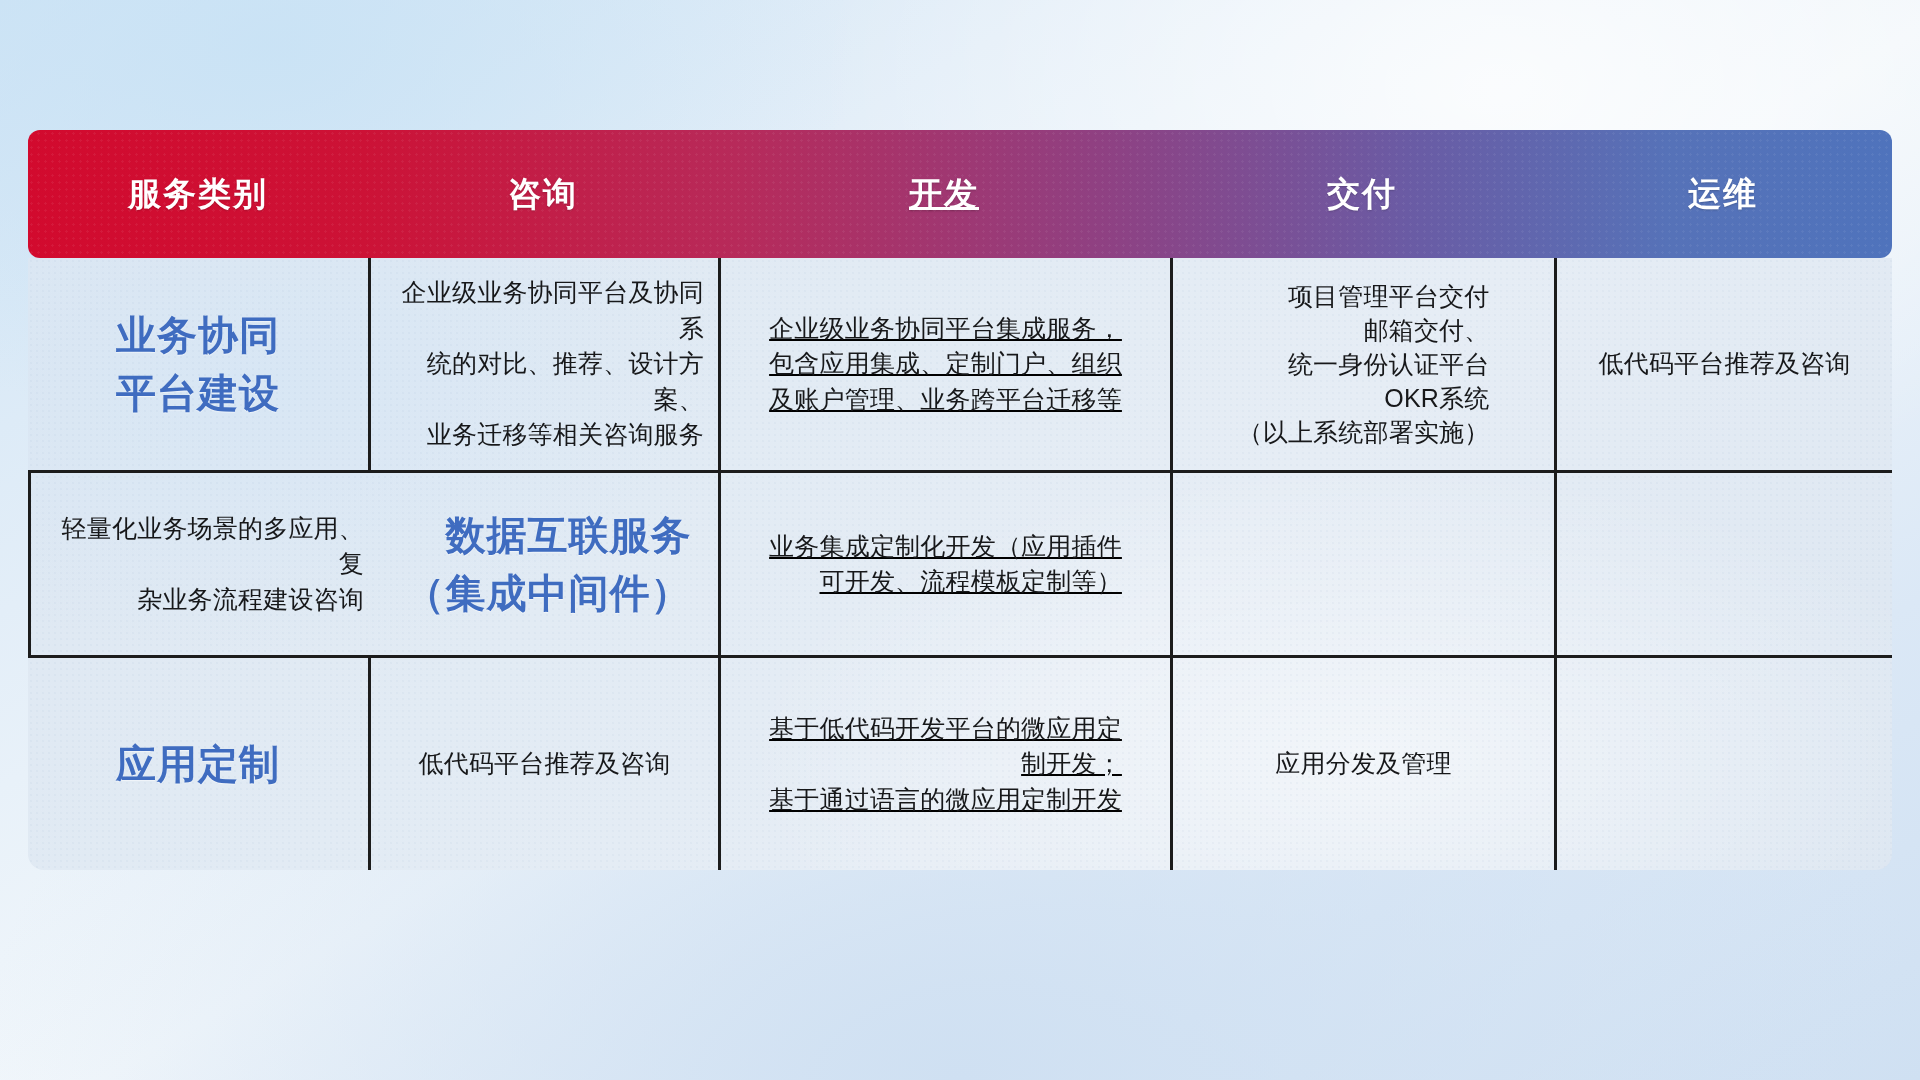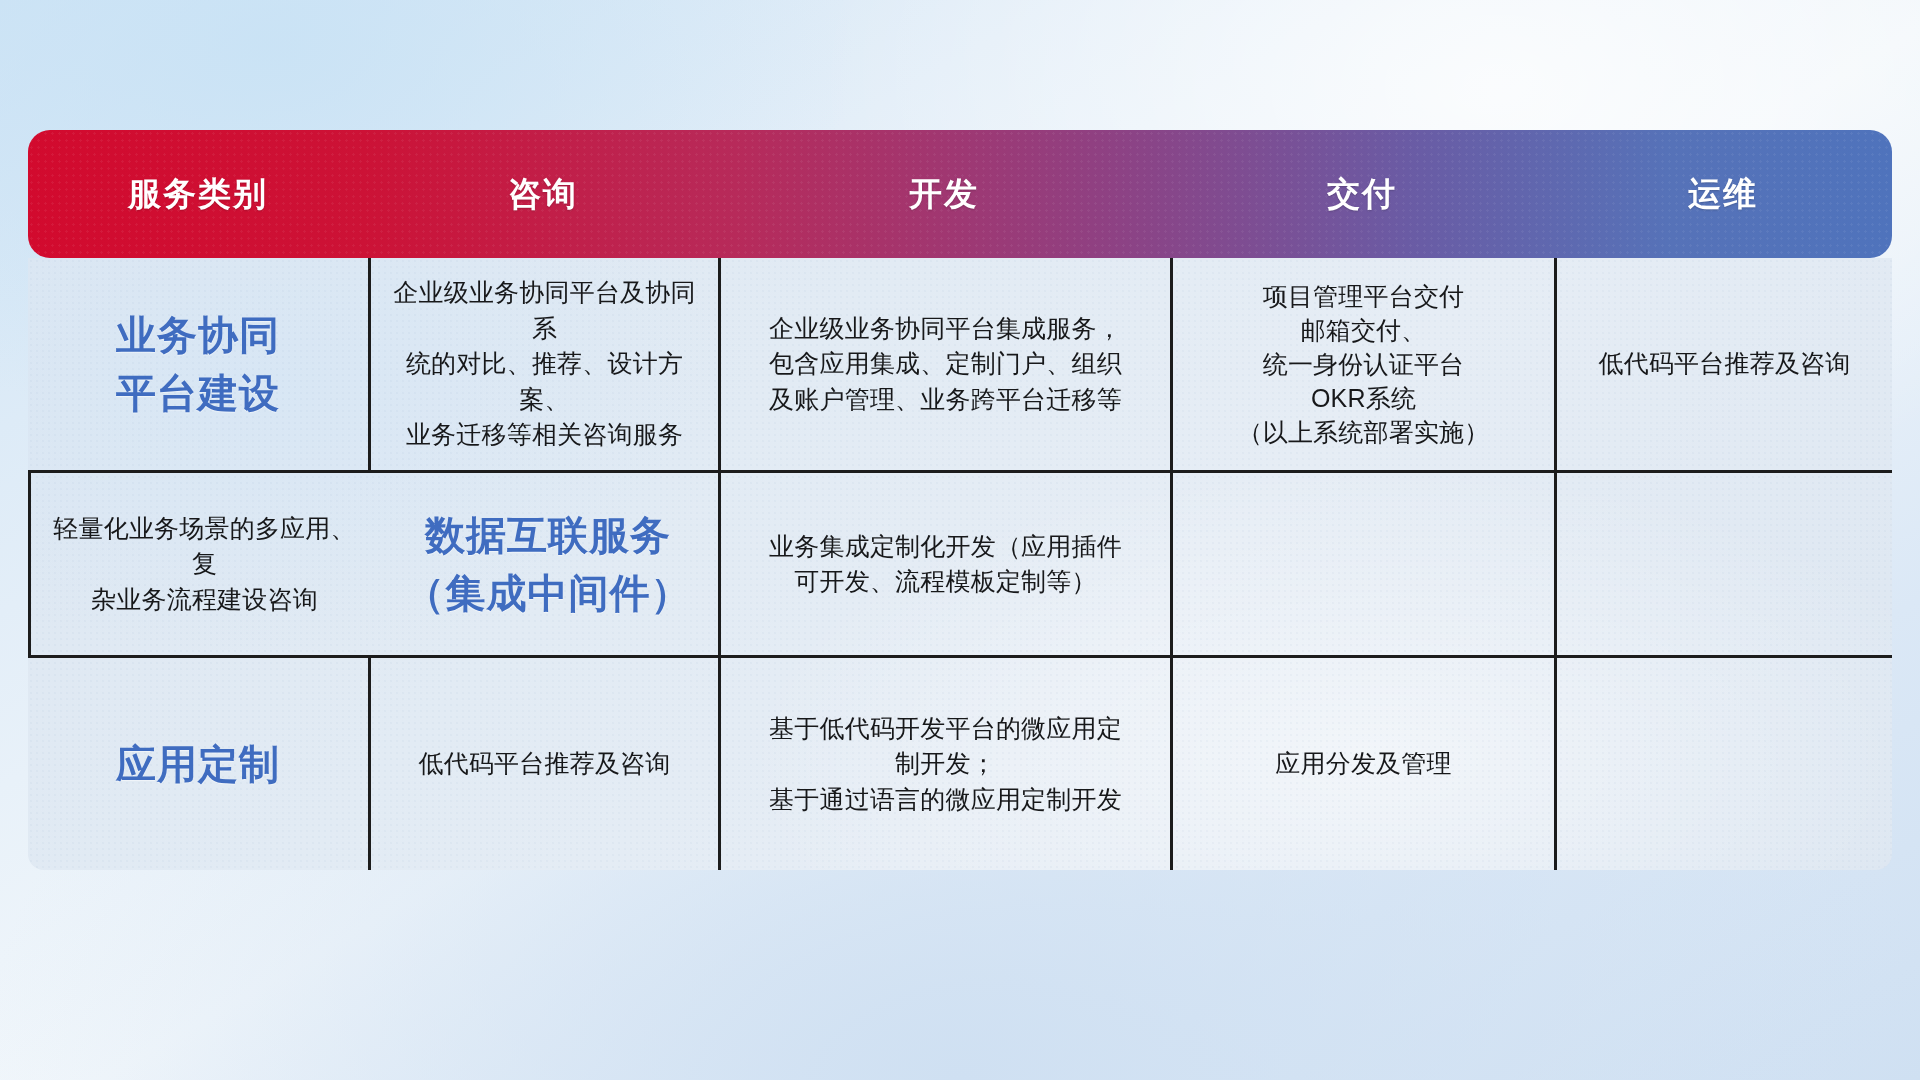--- a/index.html
+++ b/index.html
@@ -29,21 +29,21 @@
   .table-wrap {
     position: absolute;
     left: 28px;
     top: 130px;
     width: 1864px;
   }
 
   .thead {
     position: relative;
     height: 128px;
-    border-radius: 22px;
+    border-radius: 12px;
     overflow: hidden;
     background: linear-gradient(90deg,
         #d20a2e 0%,
         #cc1236 18%,
         #b72a5a 38%,
         #8e4183 58%,
         #6a5ba4 74%,
         #5672b8 88%,
         #4f73bc 100%);
   }
@@ -69,21 +69,21 @@
     font-size: 33px;
     font-weight: bold;
     text-align: center;
     letter-spacing: 2px;
     text-shadow: 0 1px 2px rgba(0,0,0,0.18);
   }
 
   
   .c0 { width: 340px; }
   .c1 { width: 350px; }
-  .c2 { width: 452px; }
+  .c2 { width: 452px; text-decoration: underline; }
   .c3 { width: 384px; }
   .c4 { width: 338px; }
 
   .tbody {
     position: relative;
     border-radius: 0 0 16px 16px;
     overflow: hidden;
     background:
       radial-gradient(ellipse 900px 420px at 72% 82%, rgba(255,255,255,0.55) 0%, rgba(255,255,255,0) 70%),
       radial-gradient(ellipse 700px 380px at 12% 20%, rgba(214,230,245,0.8) 0%, rgba(214,230,245,0) 72%),
@@ -131,21 +131,21 @@
     text-shadow: 0 1px 1px rgba(255,255,255,0.55);
   }
   .txt {
     color: #17181a;
     font-size: 25px;
     line-height: 1.42;
     letter-spacing: 0.2px;
   }
   .txt.tight { line-height: 1.36; }
 
-  .ml { white-space: pre-line; }
+  .ml { white-space: pre-line; text-align: right; }
 </style>
 </head>
 <body>
 
 <div class="stage">
 
   <div class="table-wrap">
 
     <div class="thead">
       <div class="hrow">

